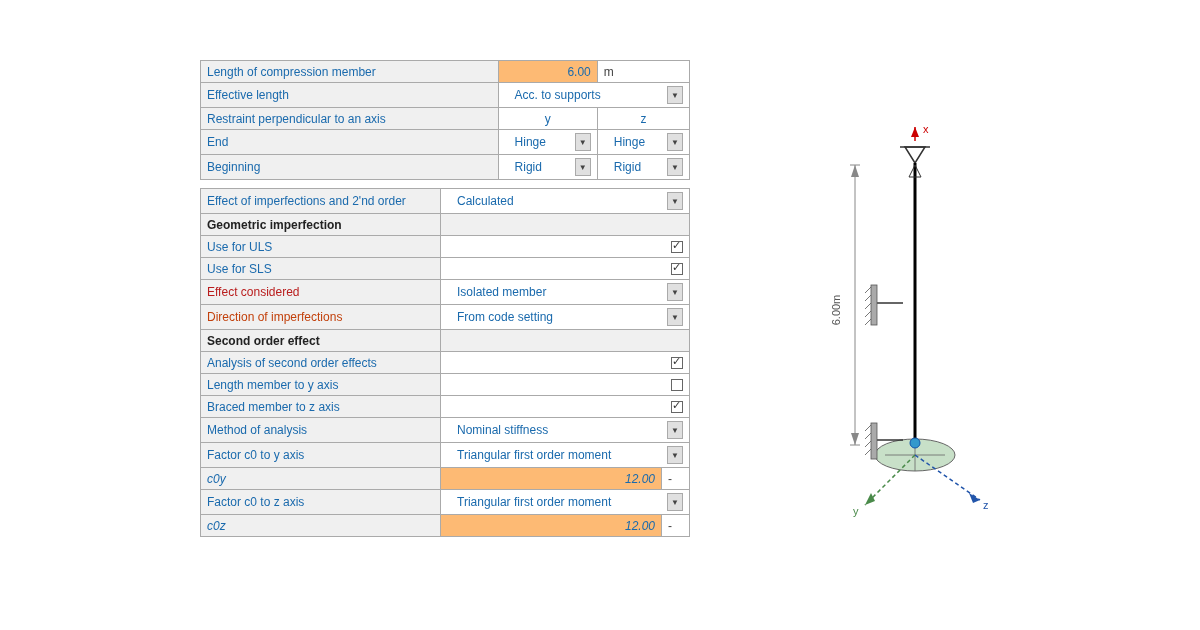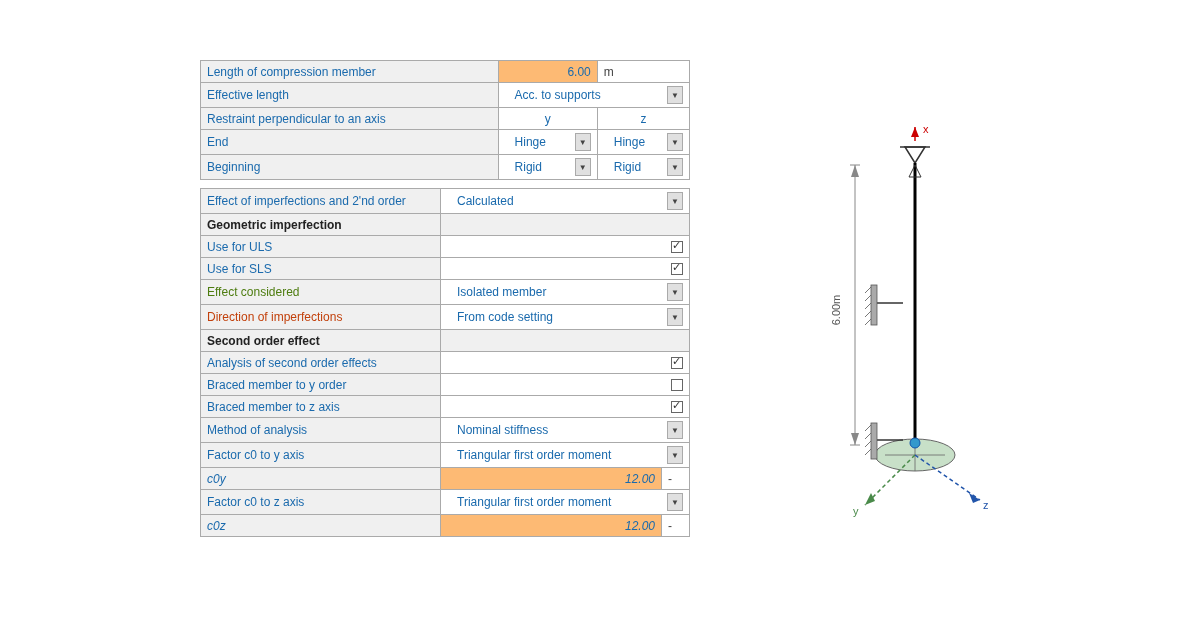--- a/index.html
+++ b/index.html
@@ -199,21 +199,21 @@
           <span class="checkbox-sim checked"></span>
         </td>
       </tr>
       <tr>
         <td class="label-cell">Use for SLS</td>
         <td class="checkbox-cell" colspan="2">
           <span class="checkbox-sim checked"></span>
         </td>
       </tr>
       <tr>
-        <td class="label-cell" style="color:#4d7c0f;">Effect considered</td>
+        <td class="label-cell" style="color:#b91c1c;">Effect considered</td>
         <td class="dropdown-cell" colspan="2">
           <div class="dropdown-select">
             <span>Isolated member</span>
             <span class="arrow">▼</span>
           </div>
         </td>
       </tr>
       <tr>
         <td class="label-cell" style="color:#c2410c;">Direction of imperfections</td>
         <td class="dropdown-cell" colspan="2">
@@ -227,21 +227,21 @@
         <td class="label-cell bold"><strong>Second order effect</strong></td>
         <td colspan="2" style="background:#f0f0f0; border:1px solid #aaa;"></td>
       </tr>
       <tr>
         <td class="label-cell">Analysis of second order effects</td>
         <td class="checkbox-cell" colspan="2">
           <span class="checkbox-sim checked"></span>
         </td>
       </tr>
       <tr>
-        <td class="label-cell">Braced member to y order</td>
+        <td class="label-cell">Length member to y axis</td>
         <td class="checkbox-cell" colspan="2">
           <span class="checkbox-sim"></span>
         </td>
       </tr>
       <tr>
         <td class="label-cell">Braced member to z axis</td>
         <td class="checkbox-cell" colspan="2">
           <span class="checkbox-sim checked"></span>
         </td>
       </tr>

